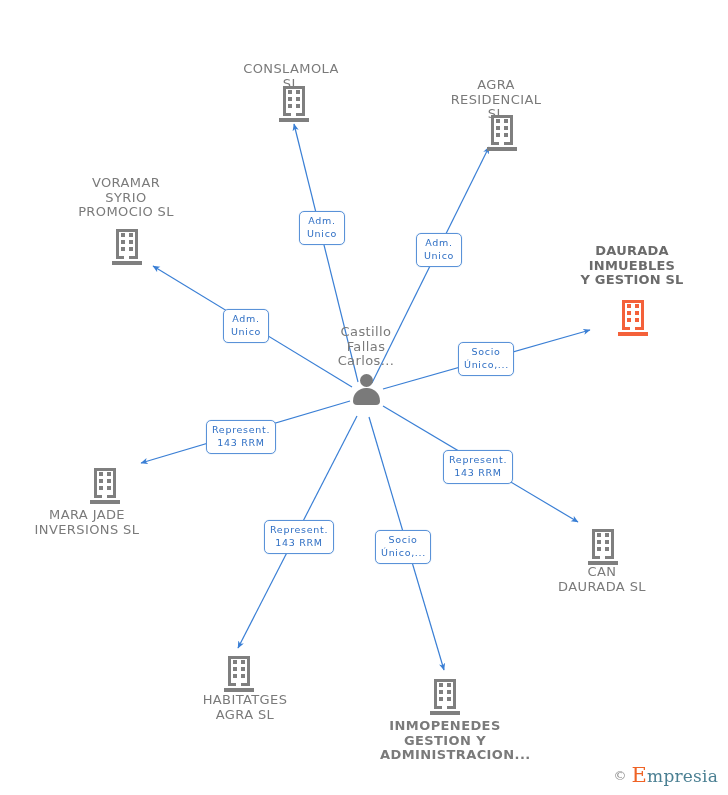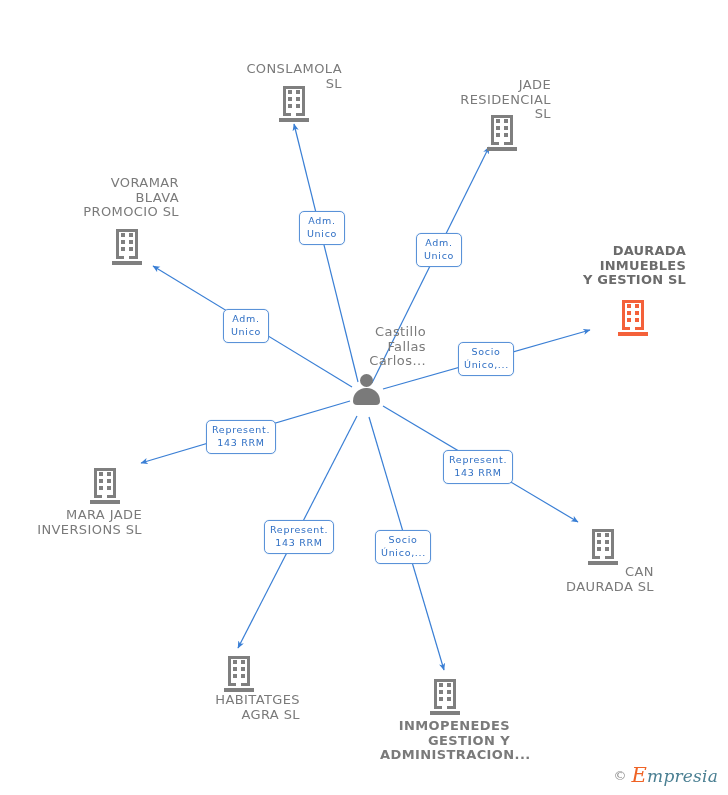--- a/index.html
+++ b/index.html
@@ -9,21 +9,21 @@
     font-family:"DejaVu Sans","Liberation Sans",sans-serif;
     -webkit-font-smoothing:none;
   }
   #graph{position:absolute;left:0;top:0;width:728px;height:795px;}
 
   
   svg#edges{position:absolute;left:0;top:0;width:728px;height:795px;}
   svg#edges line{stroke:#3a7fd5;stroke-width:1.2;}
 
   
-  .node{position:absolute;text-align:right;}
+  .node{position:absolute;text-align:center;}
   .node .caption{
     font-size:13px;line-height:14.5px;color:#7a7a7a;letter-spacing:.4px;
     white-space:pre-line;
   }
   .node.focus .caption{color:#6b6b6b;font-weight:bold;letter-spacing:.2px;}
   .icon-wrap{display:flex;justify-content:center;align-items:center;}
 
   
   .bld{position:relative;width:30px;height:36px;}
   .bld .body{position:absolute;left:4px;top:0;width:22px;height:30px;
@@ -49,21 +49,21 @@
     border:1.4px solid #5a92d8;border-radius:5px;background:#ffffff;
     color:#2f6fc4;font-size:9.5px;line-height:12.5px;letter-spacing:.7px;
     text-align:center;padding:3px 5px 4px;white-space:pre-line;
     box-shadow:0 0 0 .5px rgba(90,146,216,.15);
   }
 
   
   #watermark{position:absolute;right:10px;bottom:8px;display:flex;align-items:center;gap:5px;}
   #watermark .copy{font-size:13px;color:#8e8e8e;}
   #watermark .brand{font-family:"DejaVu Serif","Liberation Serif",serif;
-                    font-size:17px;font-style:italic;color:#4a7f92;letter-spacing:.2px;}
+                    font-size:17px;color:#4a7f92;letter-spacing:.2px;}
   #watermark .brand .cap{color:#ef6325;font-size:21px;}
 </style>
 </head>
 <body>
 
 <div id="graph">
 
   <svg id="edges" viewBox="0 0 728 795" xmlns="http://www.w3.org/2000/svg">
     <defs>
       <marker id="arrow" markerWidth="7" markerHeight="7" refX="5.6" refY="2.6" orient="auto" markerUnits="strokeWidth">
@@ -93,39 +93,39 @@
             <div class="win" style="left: 9px; top: 11px;"></div>
             <div class="win" style="left: 17px; top: 11px;"></div>
             <div class="win" style="left: 9px; top: 18px;"></div>
             <div class="win" style="left: 17px; top: 18px;"></div>
             <div class="door"></div>
             <div class="base"></div>
           </div>
         </div>
       </div>
       <div class="node">
-        <div class="caption" style="position: absolute; left: 441px; top: 78px; width: 110px;">JADE
+        <div class="caption" style="position: absolute; left: 441px; top: 78px; width: 110px;">AGRA
 RESIDENCIAL SL</div>
         <div class="icon-wrap" style="position: absolute; left: 487px; top: 115px;">
           <div class="bld">
             <div class="body"></div>
             <div class="win" style="left: 9px; top: 4px;"></div>
             <div class="win" style="left: 17px; top: 4px;"></div>
             <div class="win" style="left: 9px; top: 11px;"></div>
             <div class="win" style="left: 17px; top: 11px;"></div>
             <div class="win" style="left: 9px; top: 18px;"></div>
             <div class="win" style="left: 17px; top: 18px;"></div>
             <div class="door"></div>
             <div class="base"></div>
           </div>
         </div>
       </div>
       <div class="node">
         <div class="caption" style="position: absolute; left: 73px; top: 176px; width: 106px;">VORAMAR
-BLAVA
+SYRIO
 PROMOCIO SL</div>
         <div class="icon-wrap" style="position: absolute; left: 112px; top: 229px;">
           <div class="bld">
             <div class="body"></div>
             <div class="win" style="left: 9px; top: 4px;"></div>
             <div class="win" style="left: 17px; top: 4px;"></div>
             <div class="win" style="left: 9px; top: 11px;"></div>
             <div class="win" style="left: 17px; top: 11px;"></div>
             <div class="win" style="left: 9px; top: 18px;"></div>
             <div class="win" style="left: 17px; top: 18px;"></div>

